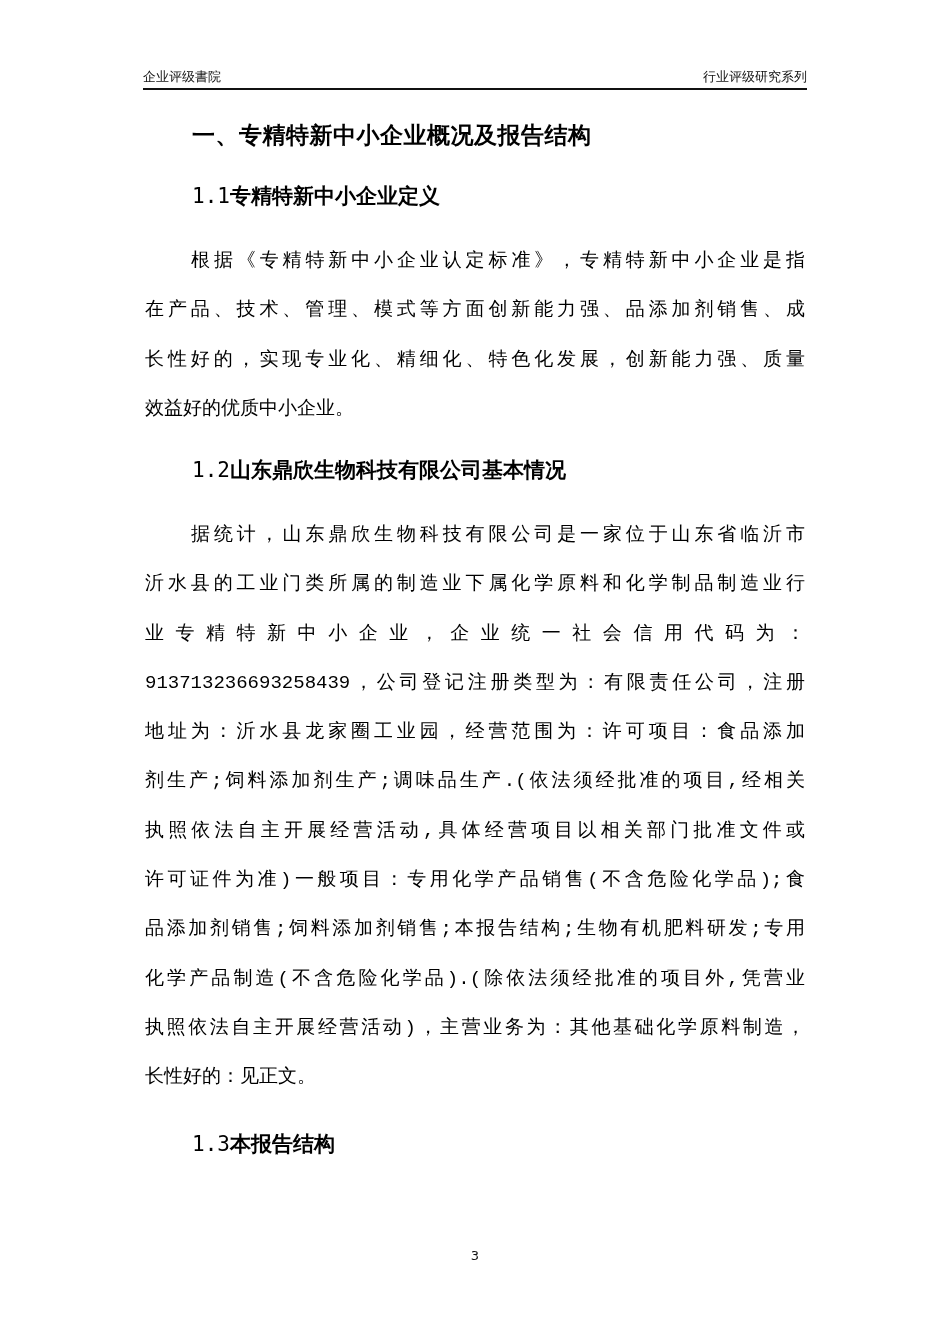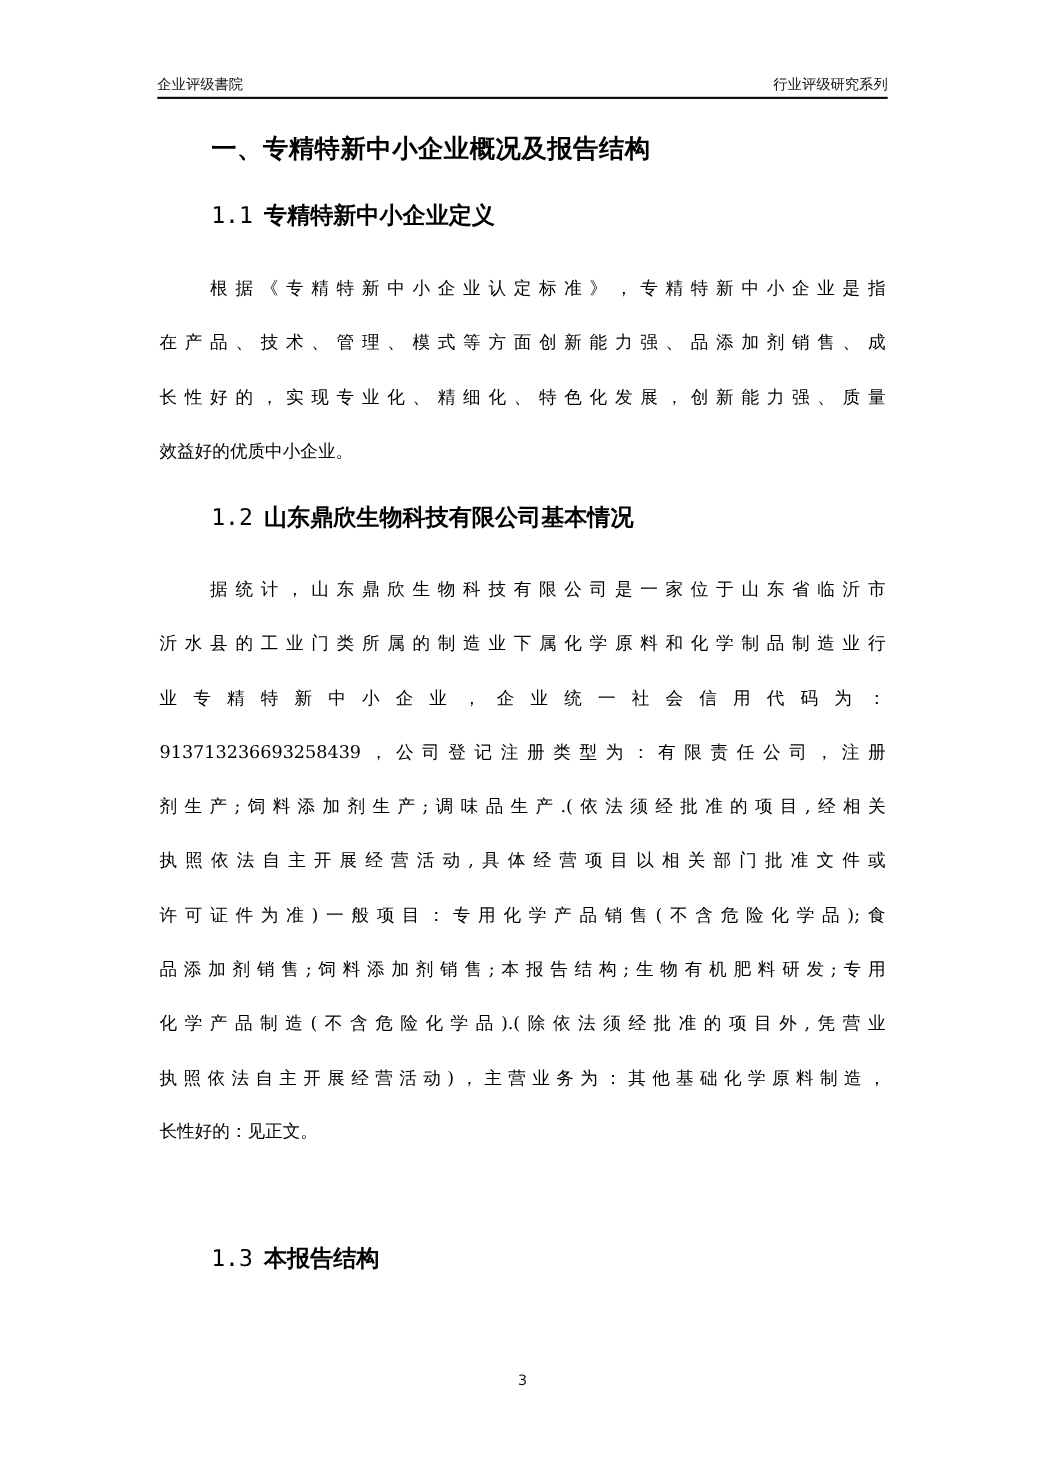--- a/index.html
+++ b/index.html
@@ -68,31 +68,31 @@
       position: absolute;
       left: 192px;
       font-family: "DejaVu Sans", "Liberation Sans", sans-serif;
       font-weight: bold;
       font-size: 21px;
       white-space: nowrap;
     }
     .h2 .num {
       font-family: "DejaVu Sans Mono", "Liberation Mono", monospace;
       font-weight: normal;
-      margin-right: 10px;
     }
     .para {
       position: absolute;
       left: 145px;
       width: 660px;
-      font-size: 16px;
+      font-size: 19px;
       line-height: 49.3px;
       text-align: justify;
       text-indent: 46px;
       word-break: break-all;
+      font-family: Liberation Mono, monospace;
     }
     .para .line {
       display: block;
       white-space: nowrap;
       text-align: justify;
       text-align-last: justify;
     }
     .para .line.first {
       padding-left: 46px;
     }
@@ -134,20 +134,21 @@
   </div>
 
   <div class="h2" style="top:456px;">
     <span class="num">1.2</span><span>山东鼎欣生物科技有限公司基本情况</span>
   </div>
   <div class="para" style="top:511px; text-indent:0;">
     <span class="line first">据统计，山东鼎欣生物科技有限公司是一家位于山东省临沂市</span>
     <span class="line">沂水县的工业门类所属的制造业下属化学原料和化学制品制造业行</span>
     <span class="line">业专精特新中小企业，企业统一社会信用代码为：</span>
     <span class="line">913713236693258439，公司登记注册类型为：有限责任公司，注册</span>
+    <span class="line">地址为：沂水县龙家圈工业园，经营范围为：许可项目：食品添加</span>
     <span class="line">剂生产;饲料添加剂生产;调味品生产.(依法须经批准的项目,经相关</span>
     <span class="line">执照依法自主开展经营活动,具体经营项目以相关部门批准文件或</span>
     <span class="line">许可证件为准)一般项目：专用化学产品销售(不含危险化学品);食</span>
     <span class="line">品添加剂销售;饲料添加剂销售;本报告结构;生物有机肥料研发;专用</span>
     <span class="line">化学产品制造(不含危险化学品).(除依法须经批准的项目外,凭营业</span>
     <span class="line">执照依法自主开展经营活动)，主营业务为：其他基础化学原料制造，</span>
     <span class="line last">长性好的：见正文。</span>
   </div>
 
   <div class="h2" style="top:1130px;">

